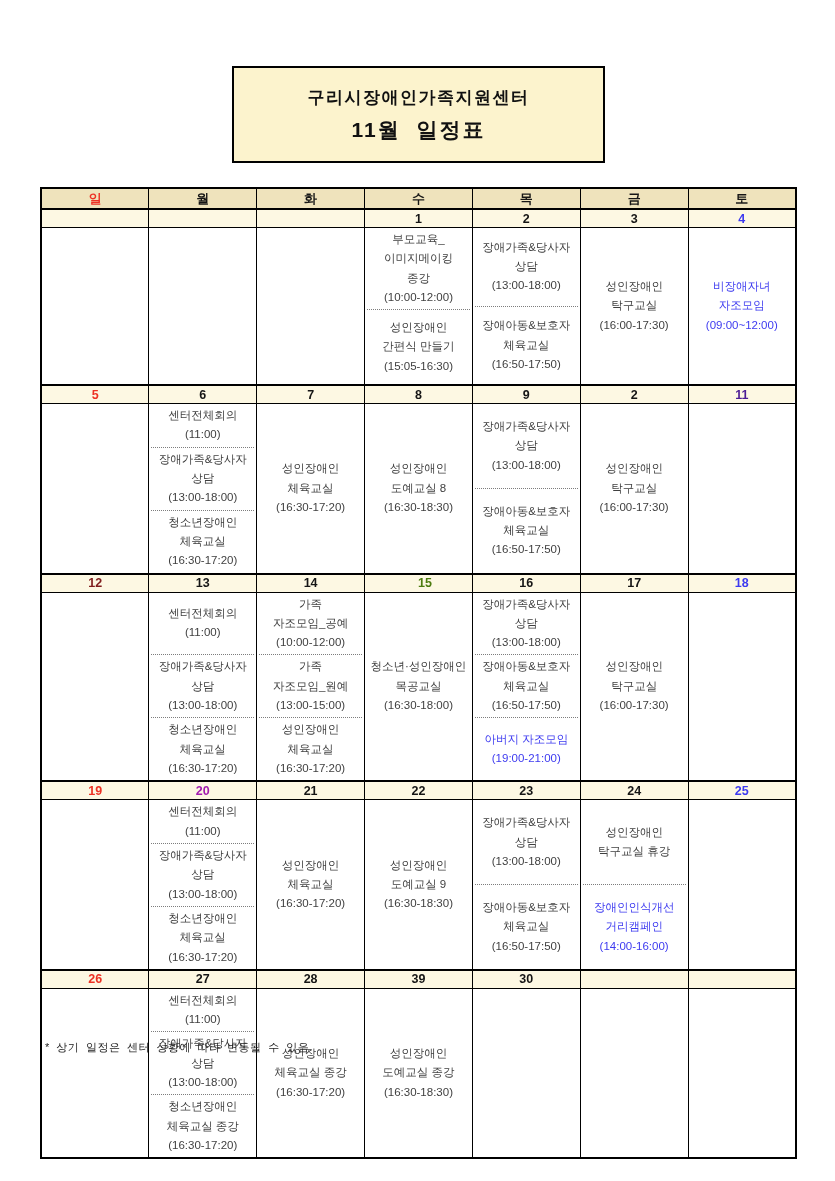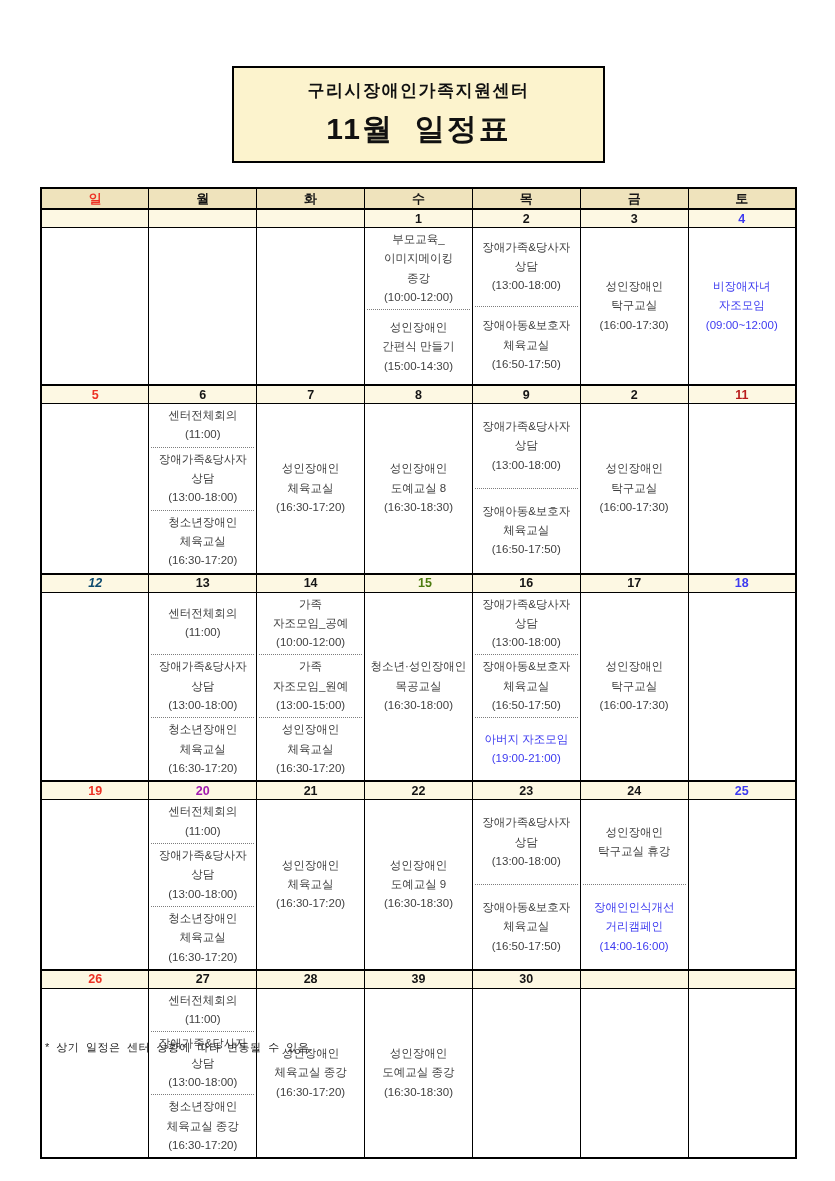--- a/index.html
+++ b/index.html
@@ -5,21 +5,21 @@
   html,body{margin:0;padding:0;background:#ffffff;}
   body{width:835px;height:1181px;font-family:"Liberation Sans","DejaVu Sans",sans-serif;}
   .page{position:relative;width:835px;height:1181px;background:#fff;overflow:hidden;}
 
   .title-box{
     position:absolute;left:232px;top:66px;width:369px;height:93px;
     border:2px solid #000;background:#fcf3cd;
     display:flex;flex-direction:column;align-items:center;justify-content:center;row-gap:7px;
   }
   .title-org{font-size:17px;font-weight:bold;letter-spacing:1.5px;color:#111;}
-  .title-main{font-size:30px;font-weight:bold;letter-spacing:2px;color:#111;white-space:pre;}
+  .title-main{font-size:21px;font-weight:bold;letter-spacing:2px;color:#111;white-space:pre;}
 
   table.calendar{
     position:absolute;left:40px;top:187px;width:757px;
     border-collapse:collapse;table-layout:fixed;
     border:2px solid #000;
   }
   table.calendar th, table.calendar td{border:1px solid #000;padding:0;}
 
   tr.weekday-row th{
     height:19px;background:#efe3bc;
@@ -96,21 +96,21 @@
               <div class="event">
                 <div class="ev-line">부모교육_</div>
                 <div class="ev-line">이미지메이킹</div>
                 <div class="ev-line">종강</div>
                 <div class="ev-time">(10:00-12:00)</div>
               </div>
               <div class="divider"></div>
               <div class="event">
                 <div class="ev-line">성인장애인</div>
                 <div class="ev-line">간편식 만들기</div>
-                <div class="ev-time">(15:00-14:30)</div>
+                <div class="ev-time">(15:05-16:30)</div>
               </div>
             </div>
           </td>
           <td>
             <div class="cell-inner">
               <div class="event">
                 <div class="ev-line">장애가족&amp;당사자</div>
                 <div class="ev-line">상담</div>
                 <div class="ev-time">(13:00-18:00)</div>
               </div>
@@ -141,21 +141,21 @@
             </div>
           </td>
         </tr>
         <tr class="date-row">
           <td style="color: rgb(237, 49, 36);">5</td>
           <td style="color: rgb(21, 21, 21);">6</td>
           <td style="color: rgb(21, 21, 21);">7</td>
           <td style="color: rgb(21, 21, 21);">8</td>
           <td style="color: rgb(21, 21, 21);">9</td>
           <td style="color: rgb(21, 21, 21);">2</td>
-          <td style="color: #b91c1c; border-radius: 8px;">11</td>
+          <td style="color: #4c1d95; border-radius: 8px;">11</td>
         </tr>
         <tr class="content-row">
           <td>
             <div class="cell-inner"></div>
           </td>
           <td>
             <div class="cell-inner">
               <div class="event">
                 <div class="ev-line">센터전체회의</div>
                 <div class="ev-time">(11:00)</div>
@@ -214,21 +214,21 @@
                 <div class="ev-line">탁구교실</div>
                 <div class="ev-time">(16:00-17:30)</div>
               </div>
             </div>
           </td>
           <td>
             <div class="cell-inner"></div>
           </td>
         </tr>
         <tr class="date-row">
-          <td style="color: #0c4a6e; font-style: italic;">12</td>
+          <td style="color: #7f1d1d;">12</td>
           <td style="color: rgb(21, 21, 21);">13</td>
           <td style="color: rgb(21, 21, 21);">14</td>
           <td style="color: #4d7c0f; padding-left: 13px;">15</td>
           <td style="color: rgb(21, 21, 21);">16</td>
           <td style="color: rgb(21, 21, 21);">17</td>
           <td style="color: rgb(61, 58, 240);">18</td>
         </tr>
         <tr class="content-row">
           <td>
             <div class="cell-inner"></div>

